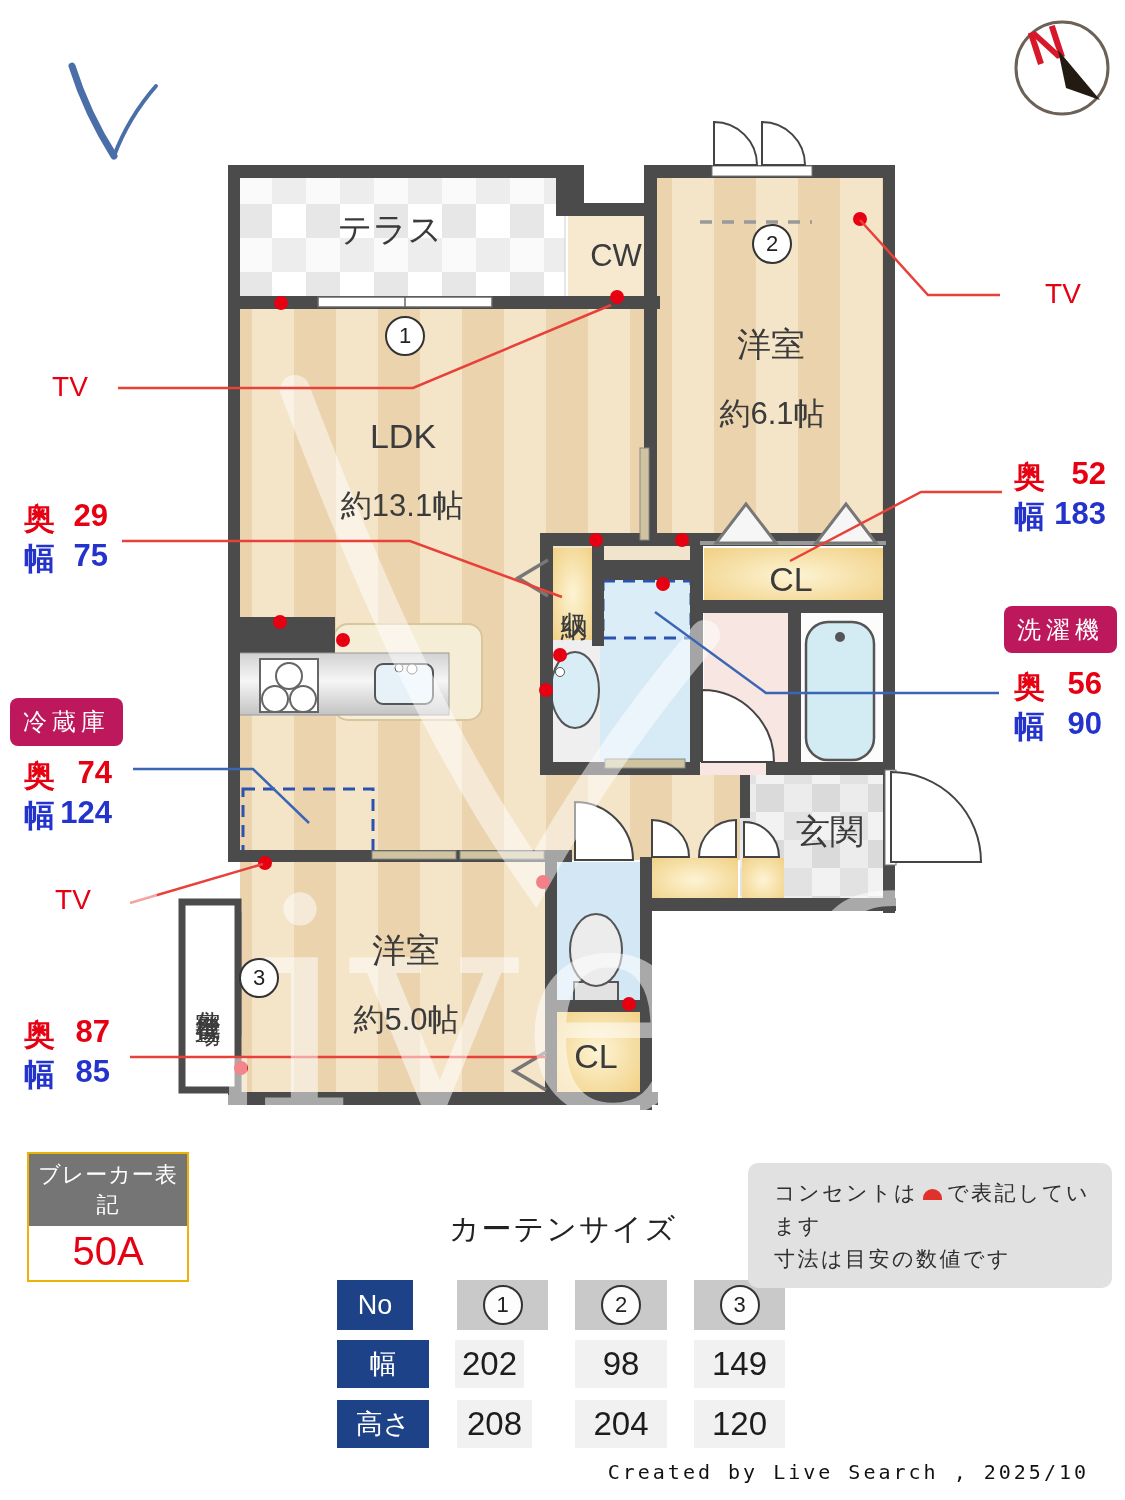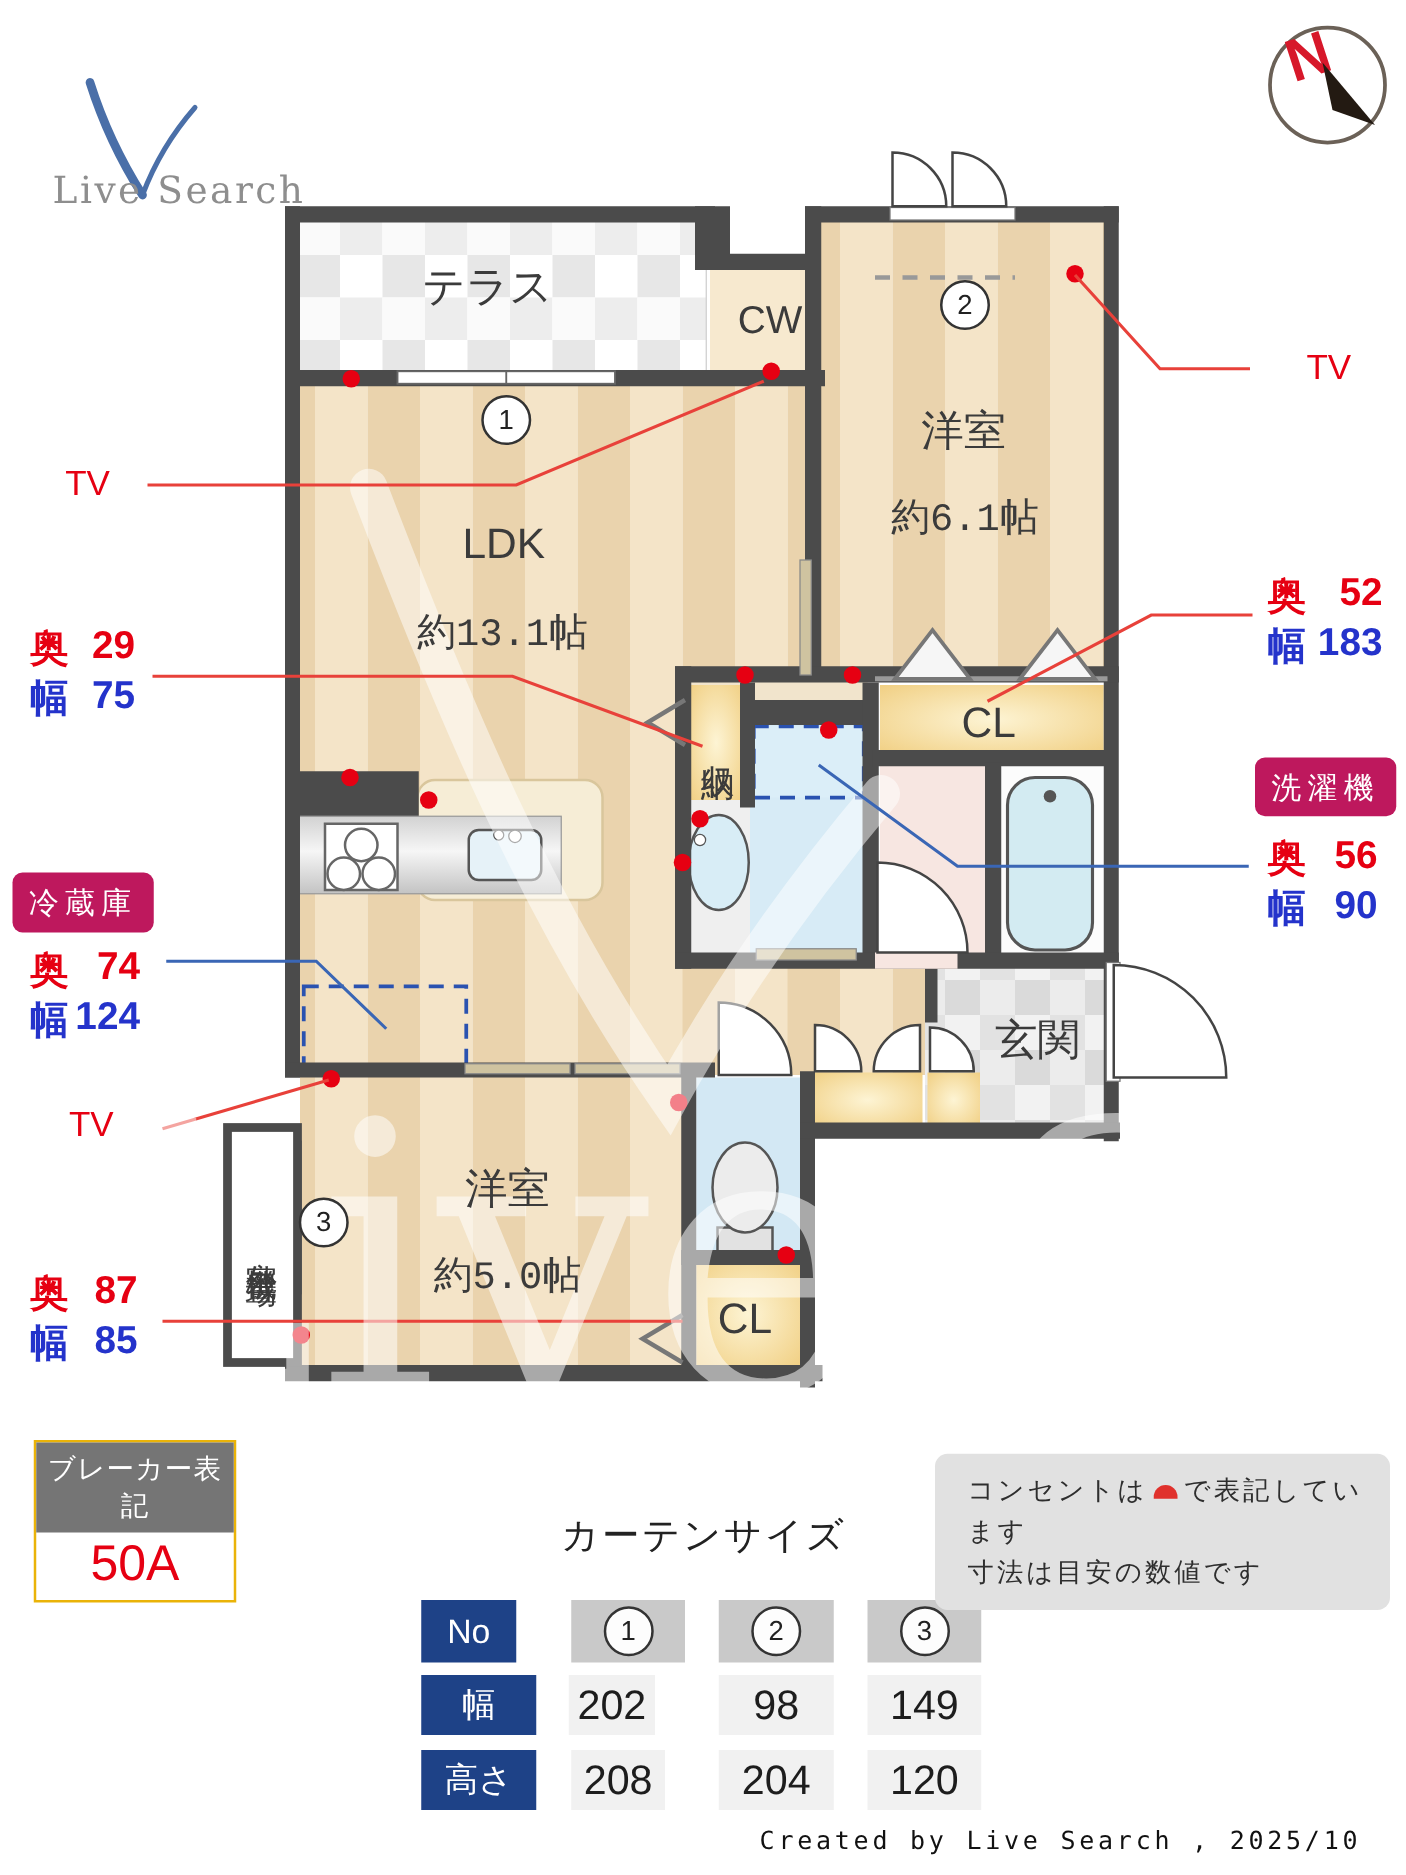--- a/index.html
+++ b/index.html
@@ -3,21 +3,21 @@
 <meta charset="utf-8">
 <style>
   html,body{margin:0;padding:0;background:#fff;}
   .page{position:relative;width:1125px;height:1500px;background:#ffffff;overflow:hidden;
         font-family:"Liberation Sans",sans-serif;}
   svg.plan{position:absolute;left:0;top:0;z-index:1;}
   .watermark{position:absolute;left:55px;top:835px;z-index:2;font-family:"DejaVu Serif",serif;
              font-size:300px;color:rgba(255,255,255,0.52);white-space:nowrap;pointer-events:none;}
   .lbllayer{position:absolute;left:0;top:0;width:1125px;height:1500px;z-index:3;}
   .room-lbl{position:absolute;transform:translate(-50%,-50%);font-size:34px;color:#3b3b3b;white-space:nowrap;}
-  .room-size{font-size:31px;font-family:Liberation Mono, monospace;}
+  .room-size{font-size:31px;}
   .vert{writing-mode:vertical-rl;text-orientation:upright;letter-spacing:3px;}
   .circle-num{position:absolute;transform:translate(-50%,-50%);width:36px;height:36px;border:2.5px solid #333;
               border-radius:50%;background:#fff;display:flex;align-items:center;justify-content:center;
               font-size:22px;color:#222;}
   .tv{position:absolute;transform:translate(-50%,-50%);color:#e60012;font-size:28px;font-weight:500;}
   .dim-row{position:absolute;display:flex;justify-content:space-between;font-size:31px;font-weight:600;}
   .dim-red{color:#e60012;}
   .dim-blue{color:#2433cb;}
   .tag-box{position:absolute;background:#be185d;color:#fff;border-radius:8px;display:flex;
            align-items:center;justify-content:center;font-size:24px;letter-spacing:5px;}
@@ -220,21 +220,20 @@
     <g>
       <circle cx="1062" cy="68" r="46" fill="#fff" stroke="#6b6157" stroke-width="3"></circle>
       <text x="1030" y="62" font-size="48" font-weight="bold" fill="#d7182a" transform="rotate(-18 1045 48)" font-family="Liberation Sans, sans-serif">N</text>
       <polygon points="1058,50 1100,100 1066,88" fill="#231a12"></polygon>
     </g>
   </svg>
 
   <div class="watermark">Live Se</div>
 
   <div class="lbllayer">
-    <div class="logo-text">Live Search</div>
 
     <div class="room-lbl" style="left:390px;top:230px;">テラス</div>
     <div class="room-lbl" style="left:616px;top:256px;font-size:31px;">CW</div>
     <div class="room-lbl" style="left:771px;top:345px;">洋室</div>
     <div class="room-lbl room-size" style="left:772px;top:414px;">約6.1帖</div>
     <div class="room-lbl" style="left:403px;top:436px;">LDK</div>
     <div class="room-lbl room-size" style="left:402px;top:506px;">約13.1帖</div>
     <div class="room-lbl vert" style="left:574px;top:593px;font-size:27px;">収納</div>
     <div class="room-lbl" style="left:791px;top:579px;">CL</div>
     <div class="room-lbl" style="left:830px;top:832px;">玄関</div>

